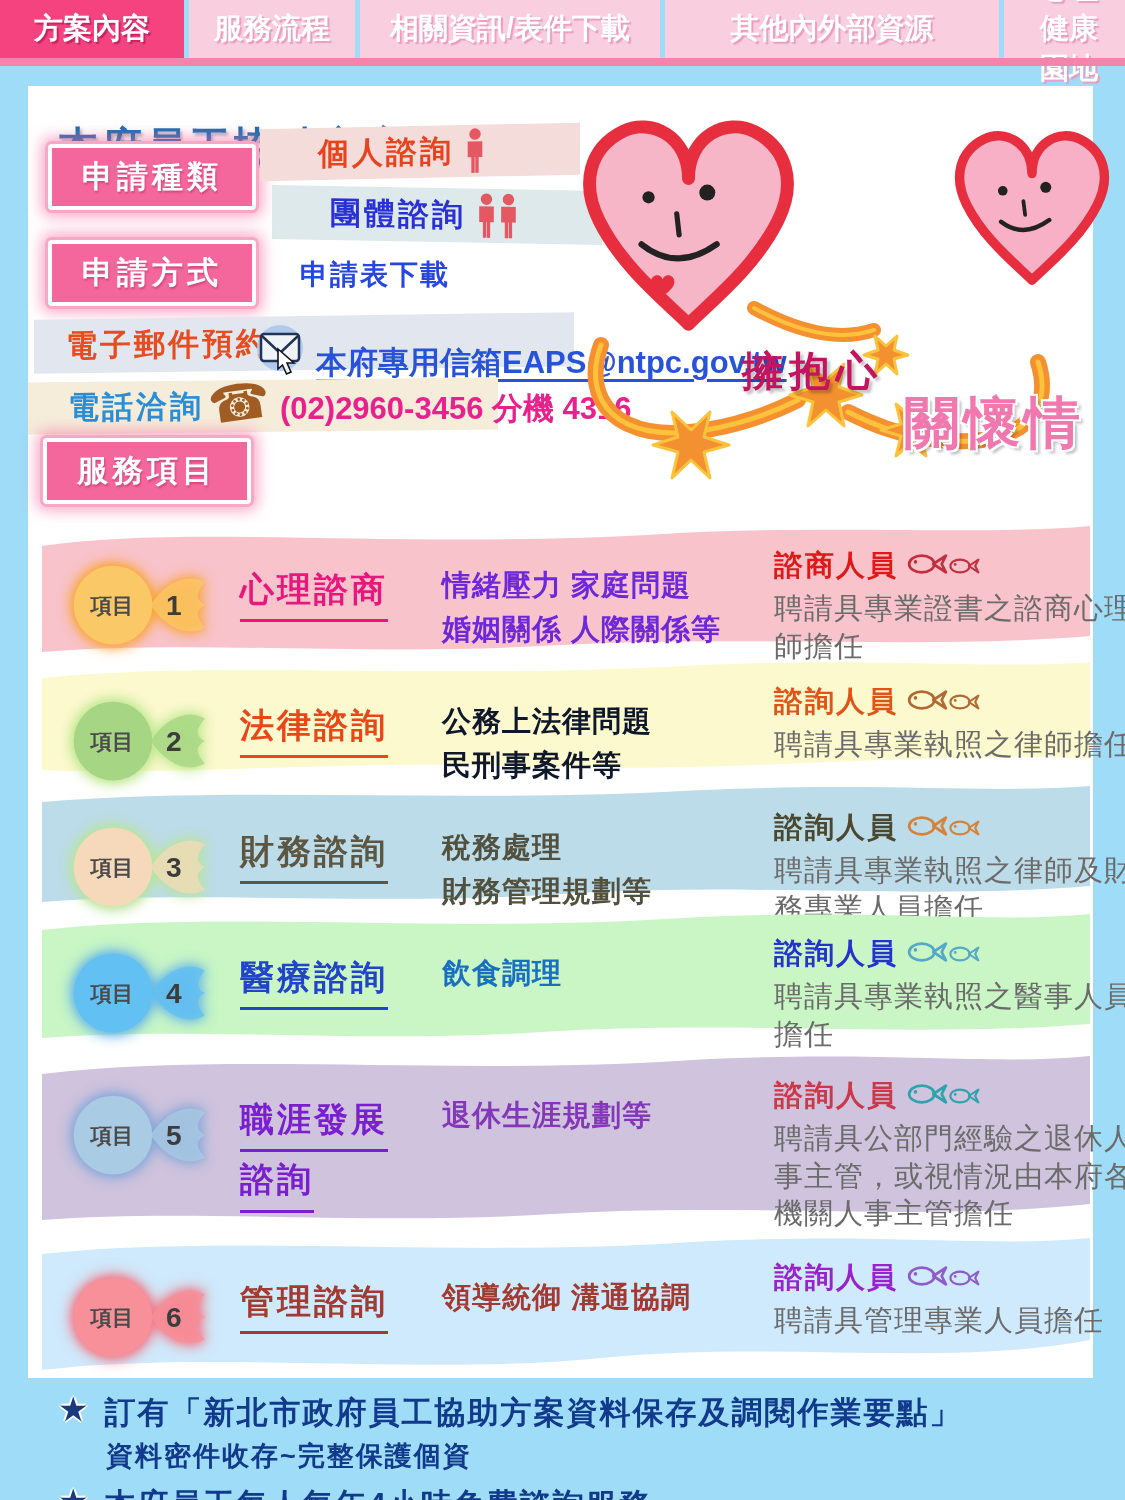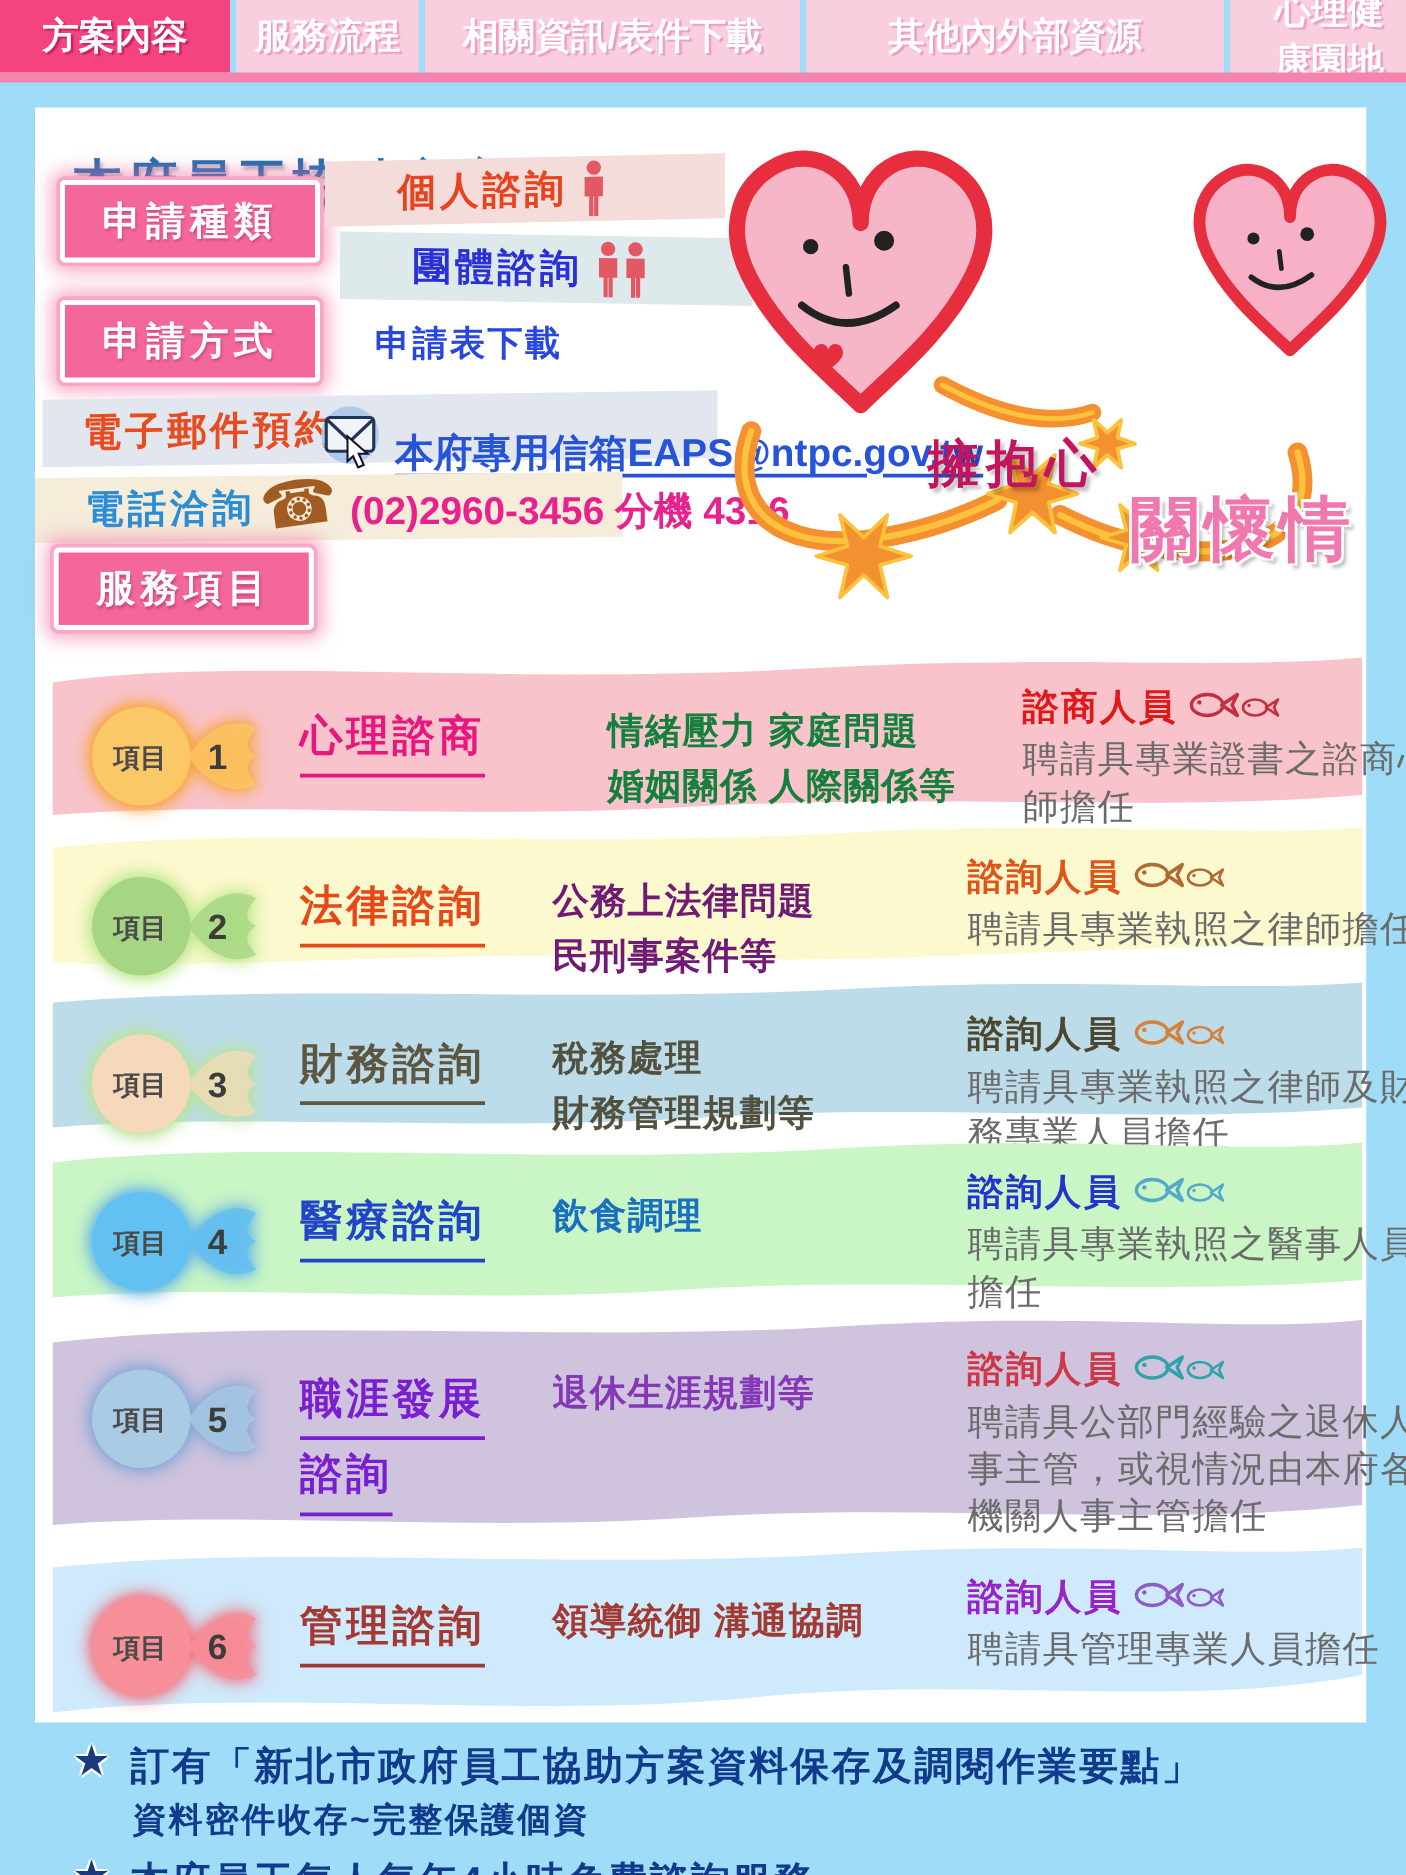--- a/index.html
+++ b/index.html
@@ -5,21 +5,21 @@
   html,body{margin:0;padding:0;}
   body{width:1125px;height:1500px;position:relative;background:#9edcf7;
        font-family:"Liberation Sans","DejaVu Sans",sans-serif;overflow:hidden;}
 
   
   .nav{position:absolute;top:0;left:0;width:1125px;height:58px;display:flex;gap:5px;}
   .tab{display:flex;align-items:center;justify-content:center;height:58px;
        font-size:29px;font-weight:bold;color:#fff;cursor:pointer;
        background:#f9cfe0;text-shadow:2px 2px 1px #ec9cbe;}
   .tab.active{background:#f4437f;text-shadow:2px 2px 1px #c42460;}
-  .t0{width:184px;} .t1{width:146px;} .t2{width:300px;} .t3{width:334px;} .t4{flex:1;padding-left:36px;}
+  .t0{width:184px;} .t1{width:166px;} .t2{width:300px;} .t3{width:334px;} .t4{flex:1;padding-left:36px;}
   .nav-strip{position:absolute;top:58px;left:0;width:1125px;height:8px;background:#f584ad;}
 
   
   .panel{position:absolute;left:28px;top:86px;width:1065px;height:1292px;background:#ffffff;}
 
   .page-title{position:absolute;left:30px;top:6px;font-size:40px;font-weight:bold;
       color:#1e6eb0;text-shadow:2px 3px 3px rgba(40,40,80,.35);letter-spacing:4px;}
 
   .pill{position:absolute;width:200px;height:58px;background:#f4679c;border:4px solid #fff;
       border-radius:4px;display:flex;align-items:center;justify-content:center;
@@ -88,21 +88,21 @@
 
   .btitle{flex:none;width:202px;margin:4px 0 0 0;font-size:34px;font-weight:bold;
       letter-spacing:3px;line-height:1.6;cursor:pointer;}
   .btitle div{display:inline-block;border-bottom:3px solid currentColor;padding-bottom:3px;}
   .btitle div:empty{display:none;}
   .b1 .btitle{color:#e8177e;} .b2 .btitle{color:#e84818;} .b3 .btitle{color:#5c5642;}
   .b4 .btitle{color:#2244c8;} .b5 .btitle{color:#7a1fd0;} .b6 .btitle{color:#a23a32;}
 
   .bdesc{flex:none;width:332px;margin-top:6px;font-size:29px;font-weight:bold;line-height:1.5;letter-spacing:1px;}
   .bdesc div:empty{display:none;}
-  .b1 .bdesc{color:#15803d;margin-left:44px;} .b2 .bdesc{color:#701a75;} .b3 .bdesc{color:#52503e;}
+  .b1 .bdesc{color:#6d28d9;} .b2 .bdesc{color:#0f172a;} .b3 .bdesc{color:#52503e;}
   .b4 .bdesc{color:#1a70c0;} .b5 .bdesc{color:#8438b8;} .b6 .bdesc{color:#a23a32;}
 
   .bright{flex:1;margin-top:-12px;}
   .staff-row{display:flex;align-items:center;gap:8px;}
   .staff-label{font-size:29px;font-weight:bold;letter-spacing:2px;}
   .b1 .staff-label{color:#e01818;} .b2 .staff-label{color:#e05418;} .b3 .staff-label{color:#4c4830;}
   .b4 .staff-label{color:#2333cc;} .b5 .staff-label{color:#cc3848;} .b6 .staff-label{color:#9822cc;}
   .fish{stroke-width:2.6;fill:none;stroke:currentColor;}
   .b1 .fishwrap{color:#c23040;} .b2 .fishwrap{color:#b06a34;} .b3 .fishwrap{color:#d4823c;}
   .b4 .fishwrap{color:#54a8c8;} .b5 .fishwrap{color:#2fa3ab;} .b6 .fishwrap{color:#8e5cc8;}

